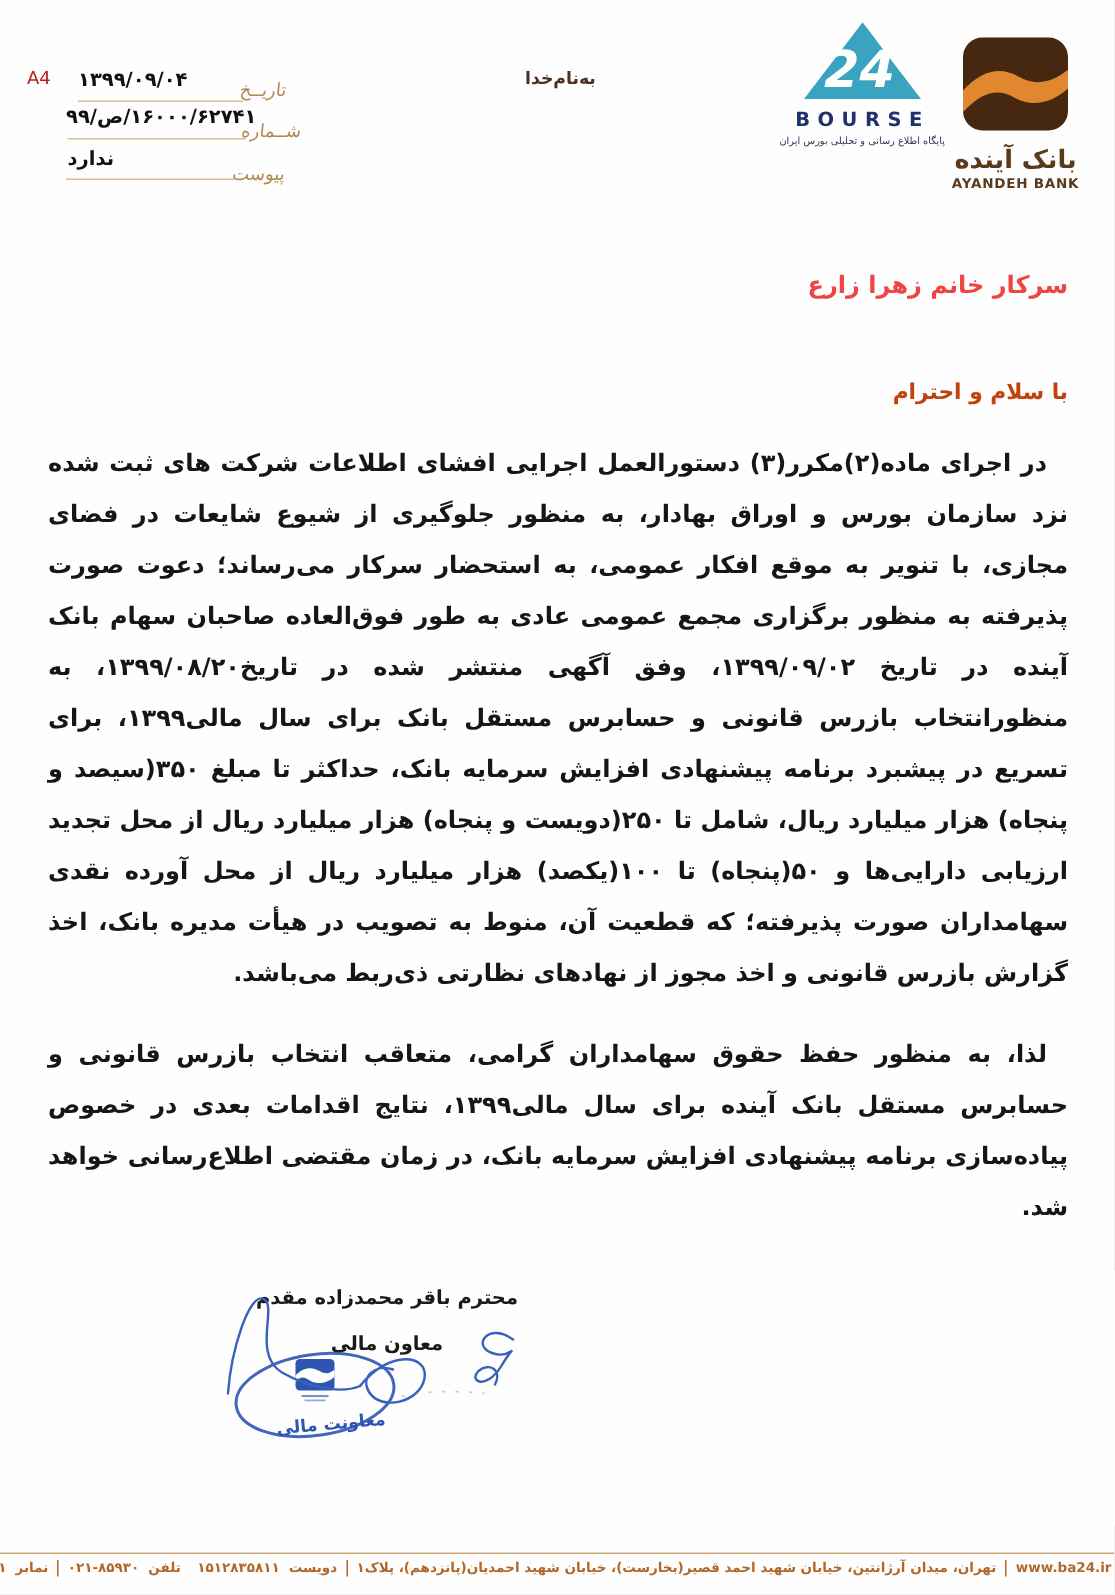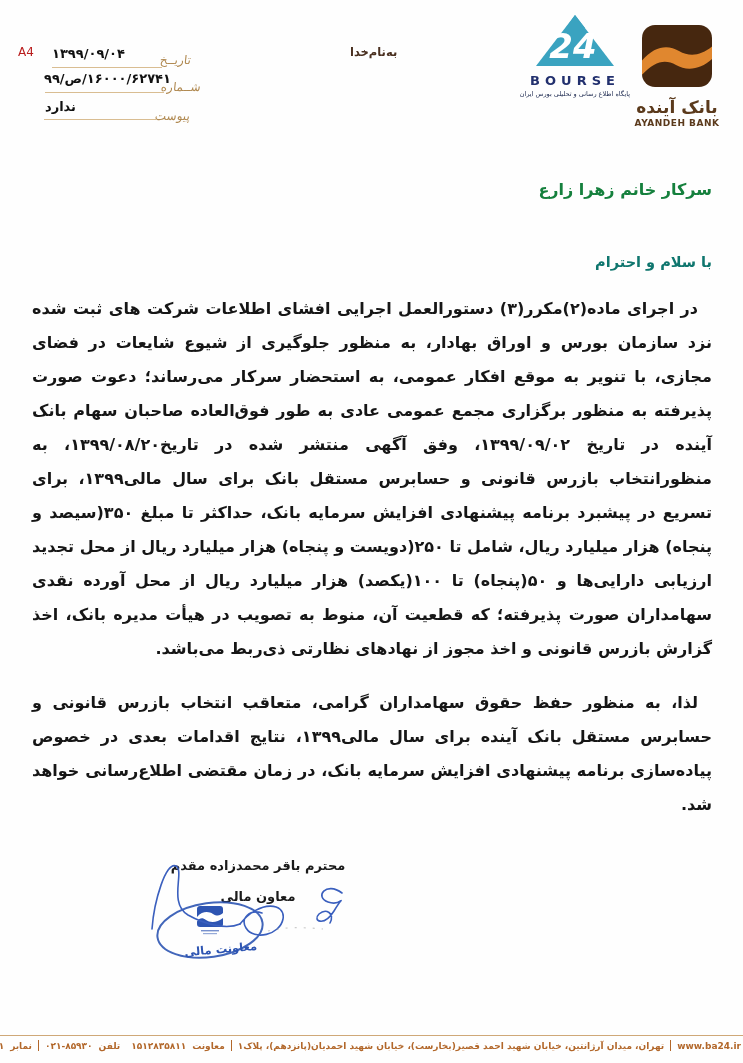--- a/index.html
+++ b/index.html
@@ -16,22 +16,22 @@
   .bismillah{left:350px;top:45px;font-size:11.5px;font-weight:bold;color:#4a3020;white-space:nowrap;}
   
   .bourse{left:496px;top:14px;width:110px;text-align:center;margin-left:24px;}
   .bourse-word{font-size:13px;font-weight:bold;color:#22306e;letter-spacing:5px;margin-top:1px;}
   .bourse-tag{font-size:6.5px;color:#243055;margin-top:2px;white-space:nowrap;direction:rtl;}
   
   .ayandeh{left:634px;top:24px;width:86px;text-align:center;}
   .ayandeh-fa{font-size:17px;font-weight:bold;color:#5b3a1c;margin-top:5px;direction:rtl;}
   .ayandeh-en{font-size:9px;font-weight:bold;color:#5b3a1c;letter-spacing:0.5px;margin-top:1px;}
   
-  .rcpt{right:31px;direction:rtl;font-weight:bold;font-size:16px;white-space:nowrap;color:#15803d;}
-  .salut{right:31px;direction:rtl;font-weight:600;font-size:14.5px;color:#0f766e;}
+  .rcpt{right:31px;direction:rtl;font-weight:bold;font-size:16px;white-space:nowrap;color:#ef4444;}
+  .salut{right:31px;direction:rtl;font-weight:600;font-size:14.5px;color:#c2410c;}
   
   .body-text{left:32px;width:680px;top:292px;direction:rtl;text-align:justify;
              font-size:16px;font-weight:bold;line-height:34px;color:#161616;}
   .body-text p{margin:0 0 20px 0;text-indent:14px;}
   
   .sig-name{left:158px;width:200px;top:858px;text-align:center;font-size:13px;font-weight:bold;direction:rtl;}
   .sig-title{left:158px;width:200px;top:889px;text-align:center;font-size:13px;font-weight:bold;direction:rtl;}
   
   .footer-rule{left:0;right:0;top:1035px;border-top:1px solid #cfa878;}
   .footer{left:2px;right:2px;top:1040px;direction:rtl;display:flex;align-items:center;gap:6px;
@@ -122,21 +122,21 @@
     <path d="M 150,78 C 165,74 185,74 205,76" fill="none" stroke="#9a9a9a" stroke-width="1.2" stroke-dasharray="2 7" opacity="0.5"></path>
   </svg>
 
   <div class="abs footer-rule"></div>
   <div class="abs footer">
     <span>www.ba24.ir</span>
     <span class="sep"></span>
     <span>تهران، میدان آرژانتین، خیابان شهید احمد قصیر(بخارست)، خیابان شهید احمدیان(پانزدهم)، پلاک۱</span>
     <span class="sep"></span>
     <span class="grp">
-      <span class="lbl">معاونت</span>
+      <span class="lbl">دویست</span>
       <span>۱۵۱۲۸۳۵۸۱۱</span>
       <span class="lbl" style="margin-right:8px;">تلفن</span>
       <span class="num-ltr">۰۲۱-۸۵۹۳۰</span>
     </span>
     <span class="sep"></span>
     <span class="grp">
       <span class="lbl">نمابر</span>
       <span class="num-ltr">۰۲۱-۸۵۹۳۲۱۵۱</span>
     </span>
   </div>

